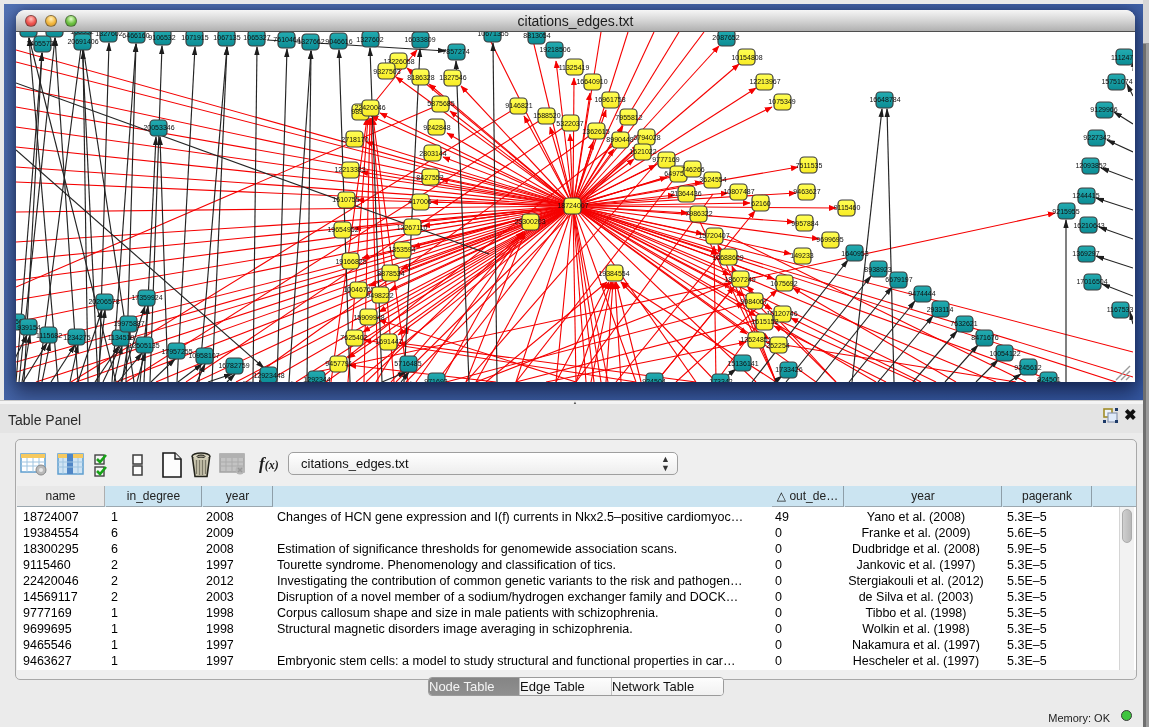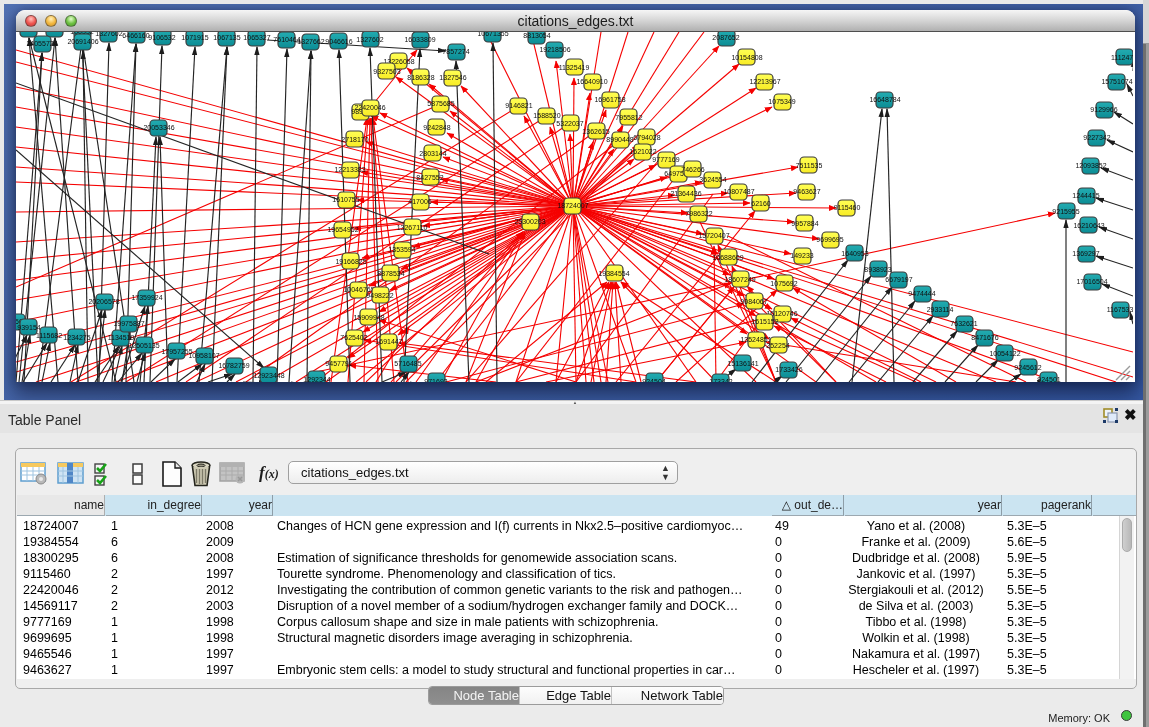--- a/index.html
+++ b/index.html
@@ -11,42 +11,42 @@
 .tl.g{left:49px;background:radial-gradient(circle at 50% 30%,#d2f5b8 8%,#6cc040 55%,#4f9e2d)}
 .wtitle{position:absolute;top:3px;left:0;width:100%;text-align:center;font-size:14px;color:#1c1c1c}
 .rsliver{position:absolute;left:1143px;top:0;width:6px;height:727px;background:#9c9c9c}
 .rsliver .dk{position:absolute;left:0;top:0;width:3px;height:727px;background:#6f6f6f}
 .rsliver .lt{position:absolute;left:0;top:0;width:6px;height:44px;background:#d6d6d6;border-bottom:1px solid #9a9a9a}
 .divider{position:absolute;left:0;top:400px;width:1143px;height:4px;background:#f4f4f4;border-top:1px solid #c9c9c9}
 .divider .grip{position:absolute;left:571px;top:0px;width:8px;height:4px;color:#555;font-size:6px;line-height:4px;text-align:center}
 .phead{position:absolute;left:0;top:404px;width:1143px;height:29px;background:#e4e4e4;font-size:14px;color:#2a2a2a}
 .phead .t{position:absolute;left:8px;top:8px}
 .pbody{position:absolute;left:0;top:433px;width:1143px;height:294px;background:#ebebeb}
-.inner{position:absolute;left:15px;top:15px;width:1122px;height:241px;background:#efefef;border:1px solid #a8a8a8;border-radius:5px}
+.inner{position:absolute;left:15px;top:6px;width:1122px;height:241px;background:#efefef;border:1px solid #a8a8a8;border-radius:5px}
 .float-ic{position:absolute;left:1103px;top:408px;width:15px;height:15px}
 .close-ic{position:absolute;left:1124px;top:406px;width:15px;height:17px;font-size:15px;font-weight:bold;color:#111}
 .toolbar{position:absolute;left:0;top:0;height:40px;width:1100px}
 .combo{position:absolute;left:272px;top:12px;width:390px;height:23px;border:1px solid #9f9f9f;border-radius:5px;background:linear-gradient(#ffffff,#ededed);font-size:13px;color:#111;line-height:21px;padding-left:12px}
 .combo .step{position:absolute;right:7px;top:2px;font-size:9px;color:#333;line-height:9px}
 .thead{position:absolute;left:1px;top:46px;height:21px;width:1119px;background:#cbe4f1;font-size:12px;color:#222}
-.thead div{position:absolute;top:0;height:21px;line-height:21px;text-align:right;border-right:1px solid #8e9ea8;border-bottom:1px solid #9ca8b0}
+.thead div{position:absolute;top:0;height:21px;line-height:21px;text-align:center;border-right:1px solid #8e9ea8;border-bottom:1px solid #9ca8b0}
 .tbodyw{position:absolute;left:1px;top:67px;width:1119px;height:163px;background:#fff;overflow:hidden;font-size:12.5px;padding-top:2px}
 .tr{position:relative;height:16px;line-height:16px;white-space:nowrap}
 .tr div{position:absolute;top:0;height:16px;overflow:hidden}
 .c0{left:6px;width:85px}
 .c1{left:94px;width:90px}
 .c2{left:189px;width:70px}
 .c3{left:260px;width:494px}
 .c4{left:758px;width:70px}
 .c5{left:820px;width:158px;text-align:center}
 .c6{left:990px;width:90px}
 .vsb{position:absolute;left:1103px;top:67px;width:15px;height:163px;background:#f2f2f2;border-left:1px solid #d5d5d5}
 .vsb .th{position:absolute;left:2px;top:2px;width:10px;height:34px;border-radius:6px;background:linear-gradient(90deg,#cfcfcf,#b8b8b8);border:1px solid #ababab}
 .tabs{position:absolute;left:412px;top:237px;height:19px;display:flex;border:1px solid #9b9b9b;border-radius:4px;overflow:hidden;background:#fff;font-size:13px}
-.tabs div{height:100%;line-height:18px;text-align:right}
+.tabs div{height:100%;line-height:18px;text-align:left}
 .tabs .sel{width:90px;background:linear-gradient(#858585,#8f8f8f);color:#f4f4f4}
 .tabs .us{background:linear-gradient(#fdfdfd,#f1f1f1);color:#111}
 .mem{position:absolute;right:33px;top:279px;font-size:11px;color:#1d1d1d}
 .memdot{position:absolute;left:1121px;top:277px;width:11px;height:11px;border-radius:50%;background:#3ec43e;border:1.5px solid #3a3a3a}
 .ic{position:absolute;top:12px}
 </style></head><body>
 <div class="desktop">
   <div class="win">
     <div class="tbar">
         <div class="tl r"></div>

